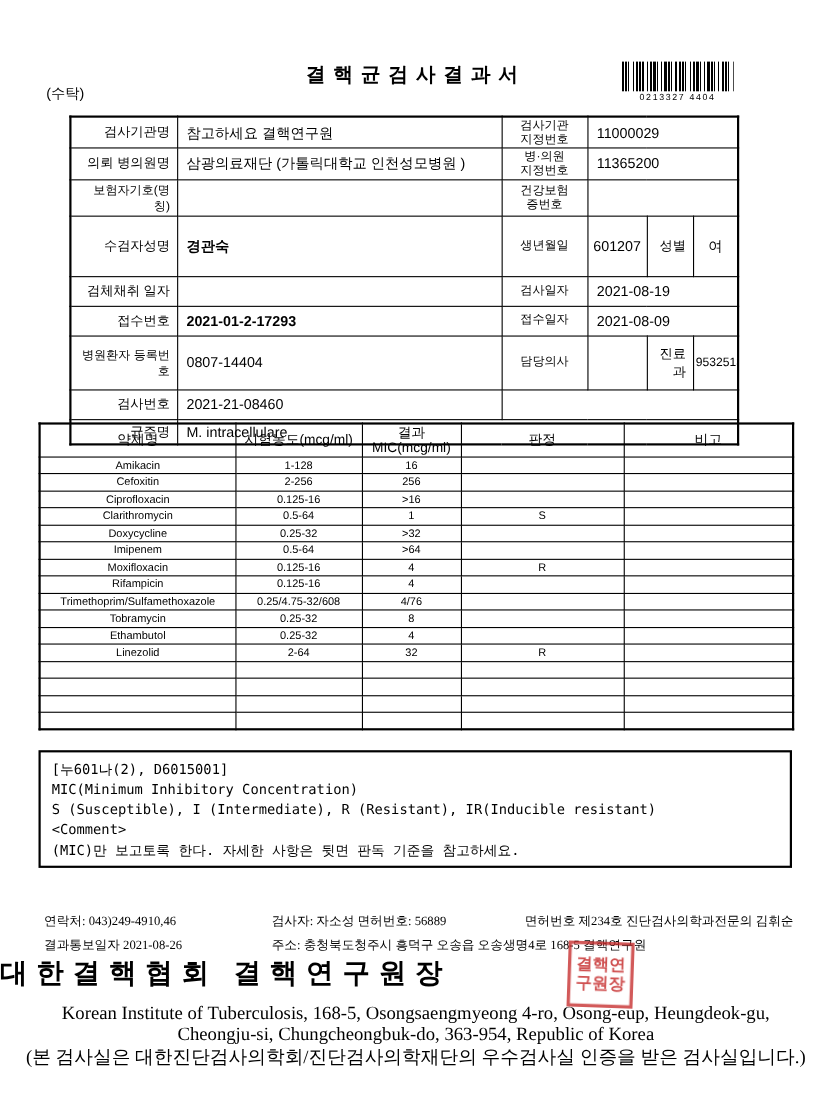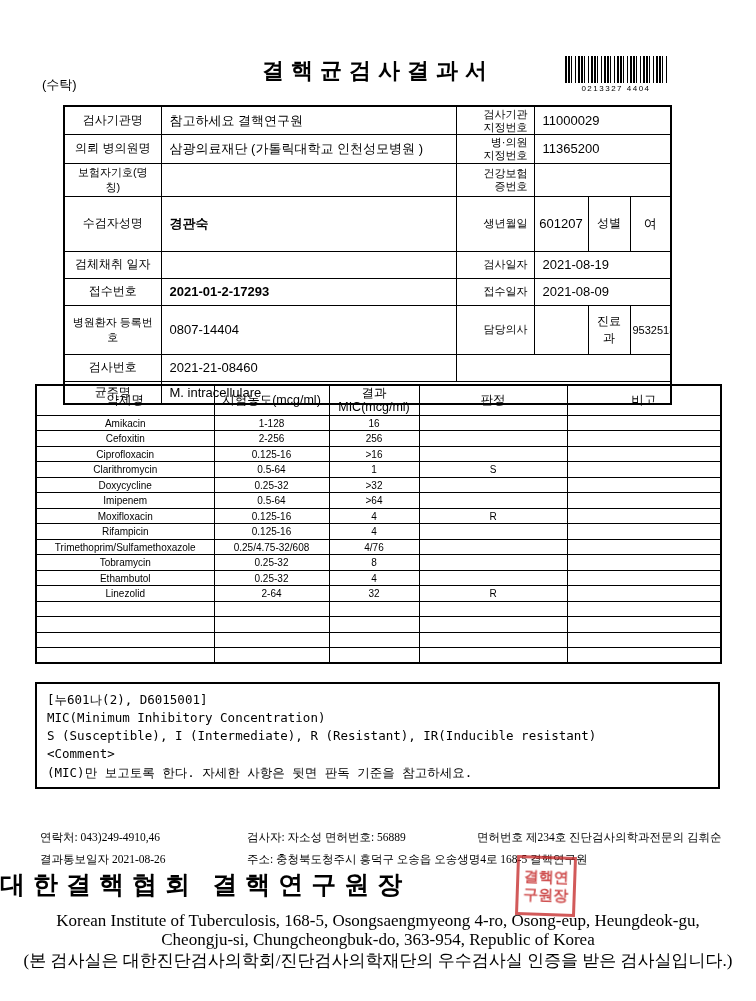--- a/index.html
+++ b/index.html
@@ -3,35 +3,35 @@
 <meta charset="utf-8">
 <style>
   *{box-sizing:border-box;margin:0;padding:0}
   html,body{background:#fff}
   .page{position:relative;width:756px;height:1001px;background:#fff;color:#000;
         font-family:"Liberation Sans",sans-serif;overflow:hidden}
 
   
   .consignment{position:absolute;left:42px;top:76px;font-size:13px}
   .doc-title{position:absolute;left:0;top:56px;width:100%;text-align:center;
-             font-size:22px;font-weight:bold;letter-spacing:7px;
+             font-size:18px;font-weight:bold;letter-spacing:7px;
              font-family:"Liberation Serif",serif}
   .barcode{position:absolute;left:565px;top:56px;width:102px;text-align:center}
   .barcode-bars{height:27px;
     background:repeating-linear-gradient(90deg,#000 0 2px,#fff 2px 3px,#000 3px 5px,
       #fff 5px 6px,#000 6px 7px,#fff 7px 10px,#000 10px 11px,#fff 11px 13px)}
   .barcode-num{font-size:8px;letter-spacing:1.5px;margin-top:1px}
 
   
   table{border-collapse:collapse;table-layout:fixed}
   .info-table{position:absolute;left:63px;top:105px;width:607px;border:2px solid #000}
   .info-table td{border:1px solid #000;height:27px;font-size:13px;padding:1px 6px;overflow:hidden}
-  .info-table .lbl{text-align:center;font-size:12px}
+  .info-table .lbl{text-align:right;font-size:12px}
   .info-table .lbl-sm{font-size:11px}
-  .info-table .rlbl{text-align:right;font-size:11px;line-height:1.15;white-space:pre-line}
+  .info-table .rlbl{text-align:center;font-size:11px;line-height:1.15;white-space:pre-line}
   .info-table .val{text-align:left;padding-left:8px}
   .info-table .ctr{text-align:center;padding:18px 2px}
   .info-table .num-sm{font-size:11px}
   .bold{font-weight:bold}
   .strain-row td{height:23px}
 
   
   .drug-table{position:absolute;left:35px;top:384px;width:685px;border:2px solid #000}
   .drug-table th{border:1px solid #000;font-weight:normal;font-size:12.5px;height:30px;
                  white-space:pre-line;line-height:1.15;vertical-align:middle}

